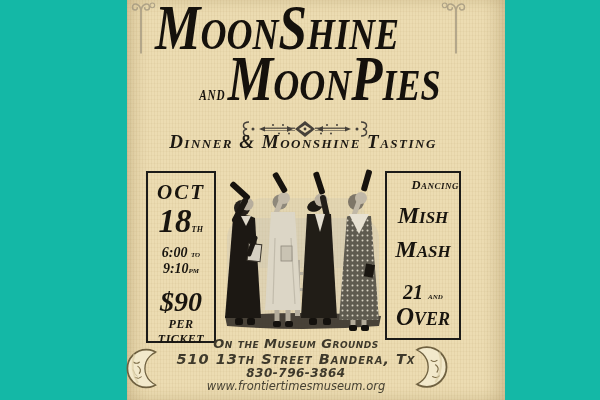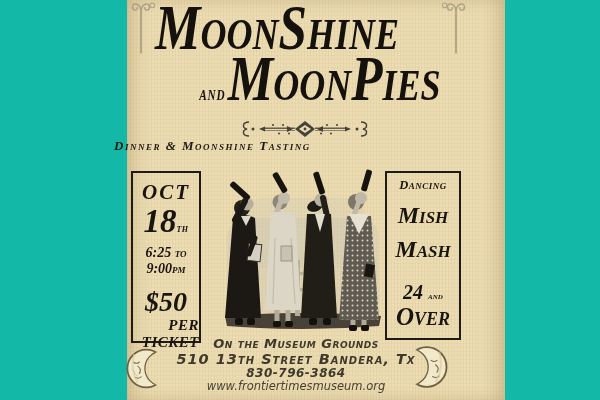--- a/index.html
+++ b/index.html
@@ -11,37 +11,37 @@
             repeating-linear-gradient(90deg, rgba(150,118,60,.07) 0 1px, rgba(0,0,0,0) 1px 3px),
             repeating-linear-gradient(0deg, rgba(160,130,70,.05) 0 1px, rgba(0,0,0,0) 1px 4px),
             linear-gradient(90deg, rgba(120,90,40,.10), rgba(120,90,40,0) 6%, rgba(120,90,40,0) 94%, rgba(120,90,40,.12));
           box-shadow:inset 0 0 14px rgba(120,90,40,.22);}
   .abs{position:absolute;}
   .title{width:100%;text-align:center;font-weight:700;font-variant:small-caps;
          font-size:64px;line-height:1;letter-spacing:0px;color:#15110c;white-space:nowrap;}
   .title.l1{top:-4px;transform:translateX(-39px) scaleX(.8);}
   .title.l2{top:47px;transform:translateX(4px) scaleX(.8);}
   .title .and{font-size:20px;font-weight:700;margin-right:3px;letter-spacing:1px;}
-  .subtitle{top:138px;width:100%;text-align:left;transform:translateX(-13px);
-            font-variant:small-caps;font-weight:700;font-size:13px;letter-spacing:1.5px;color:#1d1913;}
+  .subtitle{top:131px;width:100%;text-align:center;transform:translateX(-13px);
+            font-variant:small-caps;font-weight:700;font-size:19px;letter-spacing:1.5px;color:#1d1913;}
   .divider{left:112px;top:117px;}
   .flourish{opacity:.8;}
   .fl-l{left:-3px;top:0;}
   .fl-r{left:312px;top:0;}
   .side-box{top:171px;width:66px;height:159px;border:2px solid #1c1b18;text-align:center;}
-  .date-box{left:4px;padding-top:9px;box-sizing:content-box;}
+  .date-box{left:19px;padding-top:9px;box-sizing:content-box;}
   .dance-box{left:258px;width:72px;padding-top:6px;box-sizing:content-box;}
   .month{font-size:21px;font-weight:700;letter-spacing:2px;line-height:1;}
   .day{font-size:33px;font-weight:700;line-height:1;margin-top:2px;}
   .day .sfx{font-size:11px;font-variant:small-caps;letter-spacing:.5px;margin-top:40px;}
   .time{margin-top:7px;font-size:14px;font-weight:700;line-height:1.12;}
-  .time .sm{font-size:13px;font-variant:small-caps;}
+  .time .sm{font-size:10px;font-variant:small-caps;}
   .price{margin-top:13px;font-size:28px;font-weight:700;line-height:.9;}
-  .price-unit{font-size:15px;font-weight:700;letter-spacing:.5px;margin-top:2px;text-align:right;}
-  .dance-lbl{font-size:12.5px;font-weight:700;font-variant:small-caps;line-height:1.1;letter-spacing:.5px;}
+  .price-unit{font-size:12px;font-weight:700;letter-spacing:.5px;margin-top:2px;}
+  .dance-lbl{font-size:12.5px;font-weight:700;font-variant:small-caps;line-height:1.1;letter-spacing:.5px;text-align:right;}
   .band{margin-top:11px;font-size:24px;font-weight:700;font-variant:small-caps;line-height:.95;}
   .age{margin-top:22px;font-size:20px;font-weight:700;line-height:1;}
   .age .sm{font-size:9.5px;font-variant:small-caps;}
   .over{font-size:25px;font-weight:700;font-variant:small-caps;line-height:1;margin-top:2px;}
   .photo{left:88px;top:168px;}
   .footer{left:0;top:337px;width:100%;text-align:center;transform:translateX(-20px);
           font-family:"DejaVu Sans",sans-serif;color:#3e392b;}
   .f1{font-size:13px;font-weight:700;font-variant:small-caps;line-height:14px;letter-spacing:.5px;}
   .f2{font-size:14.5px;font-weight:700;font-variant:small-caps;line-height:16px;letter-spacing:1px;}
   .f3{font-size:12px;font-weight:700;line-height:13px;letter-spacing:.5px;}
@@ -102,24 +102,24 @@
         <circle cx="118" cy="12" r="1.5" stroke="none"></circle>
       </g>
     </svg>
 
     <div class="abs subtitle">Dinner &amp; Moonshine Tasting</div>
 
     <div class="abs side-box date-box">
       <div class="month">OCT</div>
       <div class="day"><span>18</span><span class="sfx">th</span></div>
       <div class="time">
-        <div><span>6:25</span> <span class="sm">to</span></div>
-        <div><span>9:00</span><span class="sm">pm</span></div>
+        <div><span>6:00</span> <span class="sm">to</span></div>
+        <div><span>9:10</span><span class="sm">pm</span></div>
       </div>
-      <div class="price">$50</div>
+      <div class="price">$90</div>
       <div class="price-unit">PER TICKET</div>
     </div>
 
     <svg class="abs photo" width="176" height="166" viewBox="0 0 176 166">
       <defs>
         <pattern id="dotp" width="5" height="5" patternUnits="userSpaceOnUse">
           <rect width="5" height="5" fill="#5f5b50"></rect>
             <circle cx="2.5" cy="2.5" r="1" fill="#d9d3c4"></circle>
         </pattern>
       </defs>
@@ -195,21 +195,21 @@
         <line x1="149" y1="152" x2="149" y2="160" stroke="#b3ab9a" stroke-width="5"></line>
         <rect x="134" y="157" width="8" height="6" rx="2" fill="#14110d"></rect>
           <rect x="146" y="157" width="8" height="6" rx="2" fill="#14110d"></rect>
       </g>
     </svg>
 
     <div class="abs side-box dance-box">
       <div class="dance-lbl">Dancing</div>
       <div class="band">Mish</div>
       <div class="band">Mash</div>
-      <div class="age"><span>24</span> <span class="sm">and</span></div>
+      <div class="age"><span>21</span> <span class="sm">and</span></div>
       <div class="over">Over</div>
     </div>
 
     <div class="abs footer">
       <div class="f1">On the Museum Grounds</div>
       <div class="f2">510 13th Street Bandera, Tx</div>
       <div class="f3">830-796-3864</div>
       <div class="f4">www.frontiertimesmuseum.org</div>
     </div>
 

